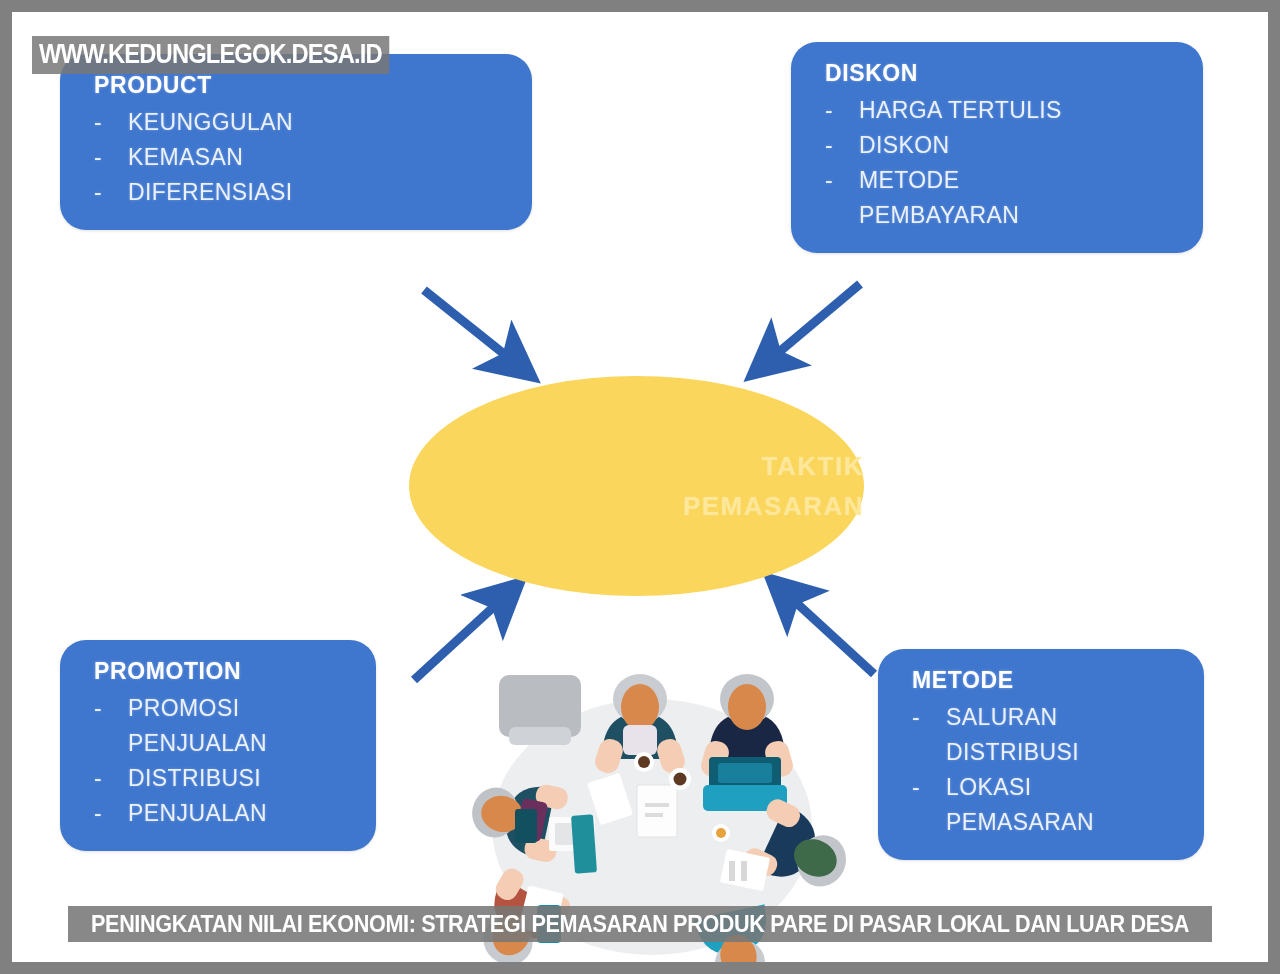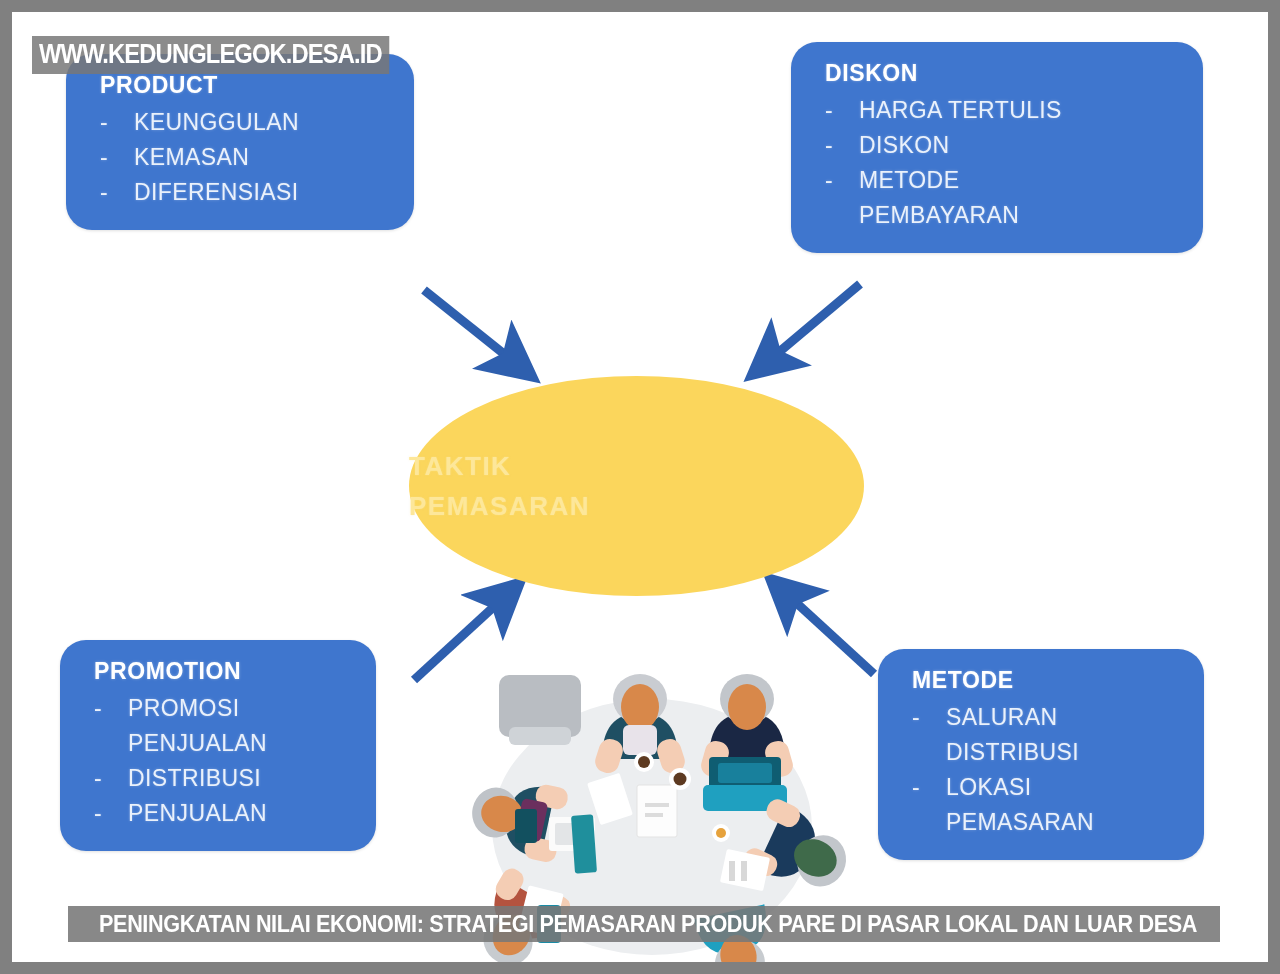--- a/index.html
+++ b/index.html
@@ -39,21 +39,21 @@
   .center-oval {
     position: absolute;
     left: 397px;
     top: 364px;
     width: 455px;
     height: 220px;
     background: #fbd65c;
     border-radius: 50% / 50%;
     display: flex;
     flex-direction: column;
-    align-items: flex-start;
+    align-items: flex-end;
     justify-content: center;
     text-align: center;
   }
   .center-oval .line {
     color: #fde79a;
     font-size: 26px;
     font-weight: 600;
     letter-spacing: 1.5px;
     line-height: 1.55;
     text-shadow: 0 0 2px rgba(253,231,154,.5);
@@ -93,21 +93,21 @@
   }
   .dash {
     width: 34px;
     flex: 0 0 34px;
     color: #eaf1fb;
   }
   .dash.blank { color: transparent; }
   .li-text { flex: 1 1 auto; }
 
   
-  #box-product   { left: 54px;  top: 42px;  width: 348px; }
+  #box-product   { left: 48px;  top: 42px;  width: 472px; }
   #box-price     { left: 779px; top: 30px;  width: 412px; }
   #box-promotion { left: 48px;  top: 628px; width: 316px; }
   #box-place     { left: 866px; top: 637px; width: 326px; }
 
   
   #illustration {
     position: absolute;
     left: 425px;
     top: 655px;
     width: 430px;
@@ -135,21 +135,20 @@
   #caption-bar {
     position: absolute;
     left: 56px;
     top: 894px;
     width: 1144px;
     height: 36px;
     background: rgba(120,120,120,.88);
     display: flex;
     align-items: center;
     justify-content: center;
-    padding-left: 8px;
   }
   #caption-text {
     color: #ffffff;
     font-size: 23px;
     font-weight: 700;
     letter-spacing: -.4px;
     transform: scaleX(.94);
     white-space: nowrap;
     font-family: "Liberation Sans", sans-serif;
   }

